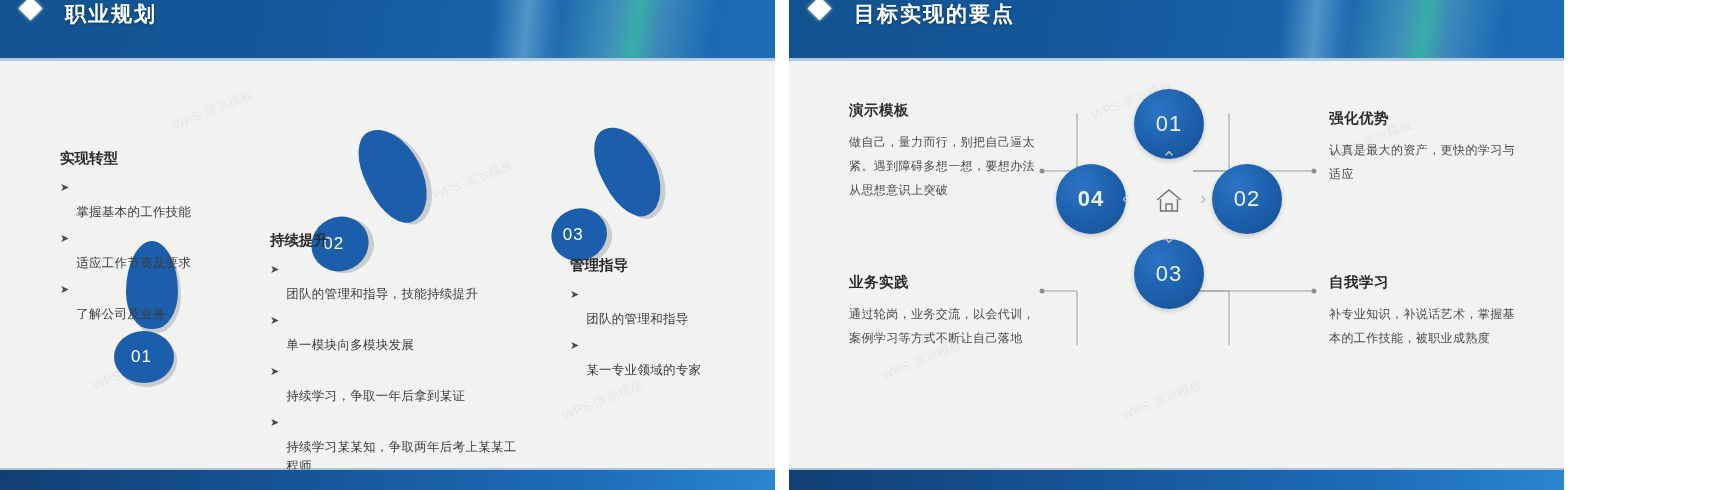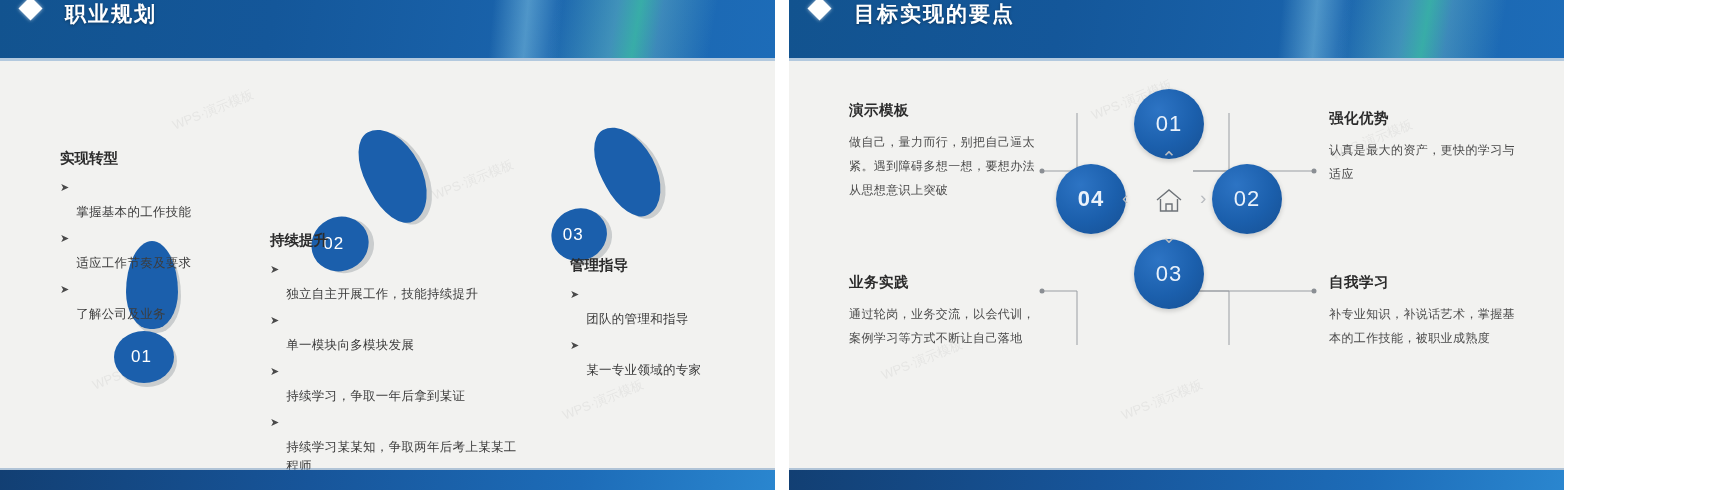--- a/index.html
+++ b/index.html
@@ -176,21 +176,21 @@
         <div class="bullet">
           <span class="arw">➤</span>
           <span class="btxt">了解公司及业务</span>
         </div>
       </div>
 
       <div class="col" style="left:270px; top:170px; width:255px;">
         <div class="col-title center">持续提升</div>
         <div class="bullet">
           <span class="arw">➤</span>
-          <span class="btxt">独立自主开展工作，技能持续提升</span>
+          <span class="btxt">团队的管理和指导，技能持续提升</span>
         </div>
         <div class="bullet">
           <span class="arw">➤</span>
           <span class="btxt">单一模块向多模块发展</span>
         </div>
         <div class="bullet">
           <span class="arw">➤</span>
           <span class="btxt">持续学习，争取一年后拿到某证</span>
         </div>
         <div class="bullet">

